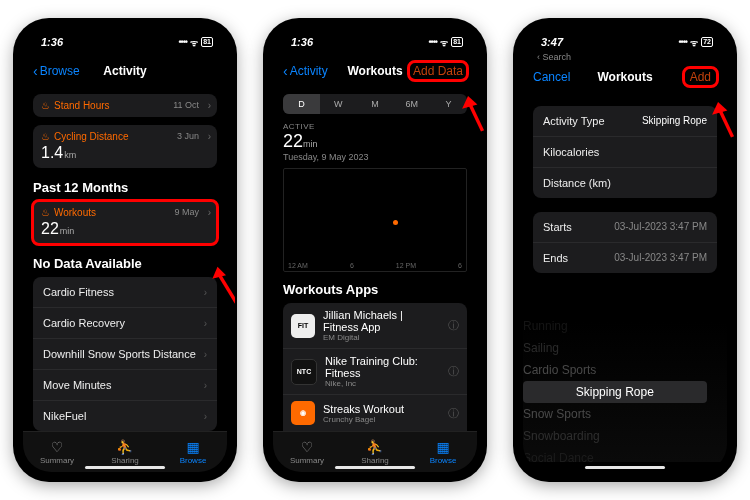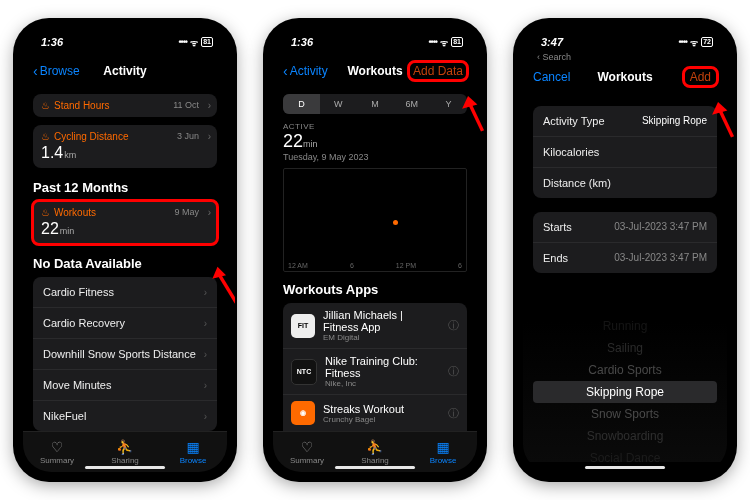--- a/index.html
+++ b/index.html
@@ -140,21 +140,21 @@
   
   .form-row {
     background:#1c1c1e; padding:9px 10px; font-size:11px; color:#eee;
     display:flex; justify-content:space-between; border-bottom:1px solid #2a2a2c;
   }
   .form-row .lab{color:#eee;}
   .form-row .val{color:#888; font-size:10px;}
   .form-group { margin-top:14px; border-radius:8px; overflow:hidden;}
   .picker {
     position:absolute; bottom:10px; left:0; right:0; height:140px;
-    display:flex; flex-direction:column; align-items:center; justify-content:center;
+    display:flex; flex-direction:column; justify-content:center;
     color:#666; font-size:12px;
     background:linear-gradient(#000, #0a0a0a);
   }
   .picker div { height:22px; line-height:22px; }
   .picker .sel { color:#fff; background:#2a2a2c; width:90%; text-align:center; border-radius:4px;}
   .picker .fade1{opacity:0.7;}
   .picker .fade2{opacity:0.4;}
   .picker .fade3{opacity:0.2;}
 </style>
 </head>

